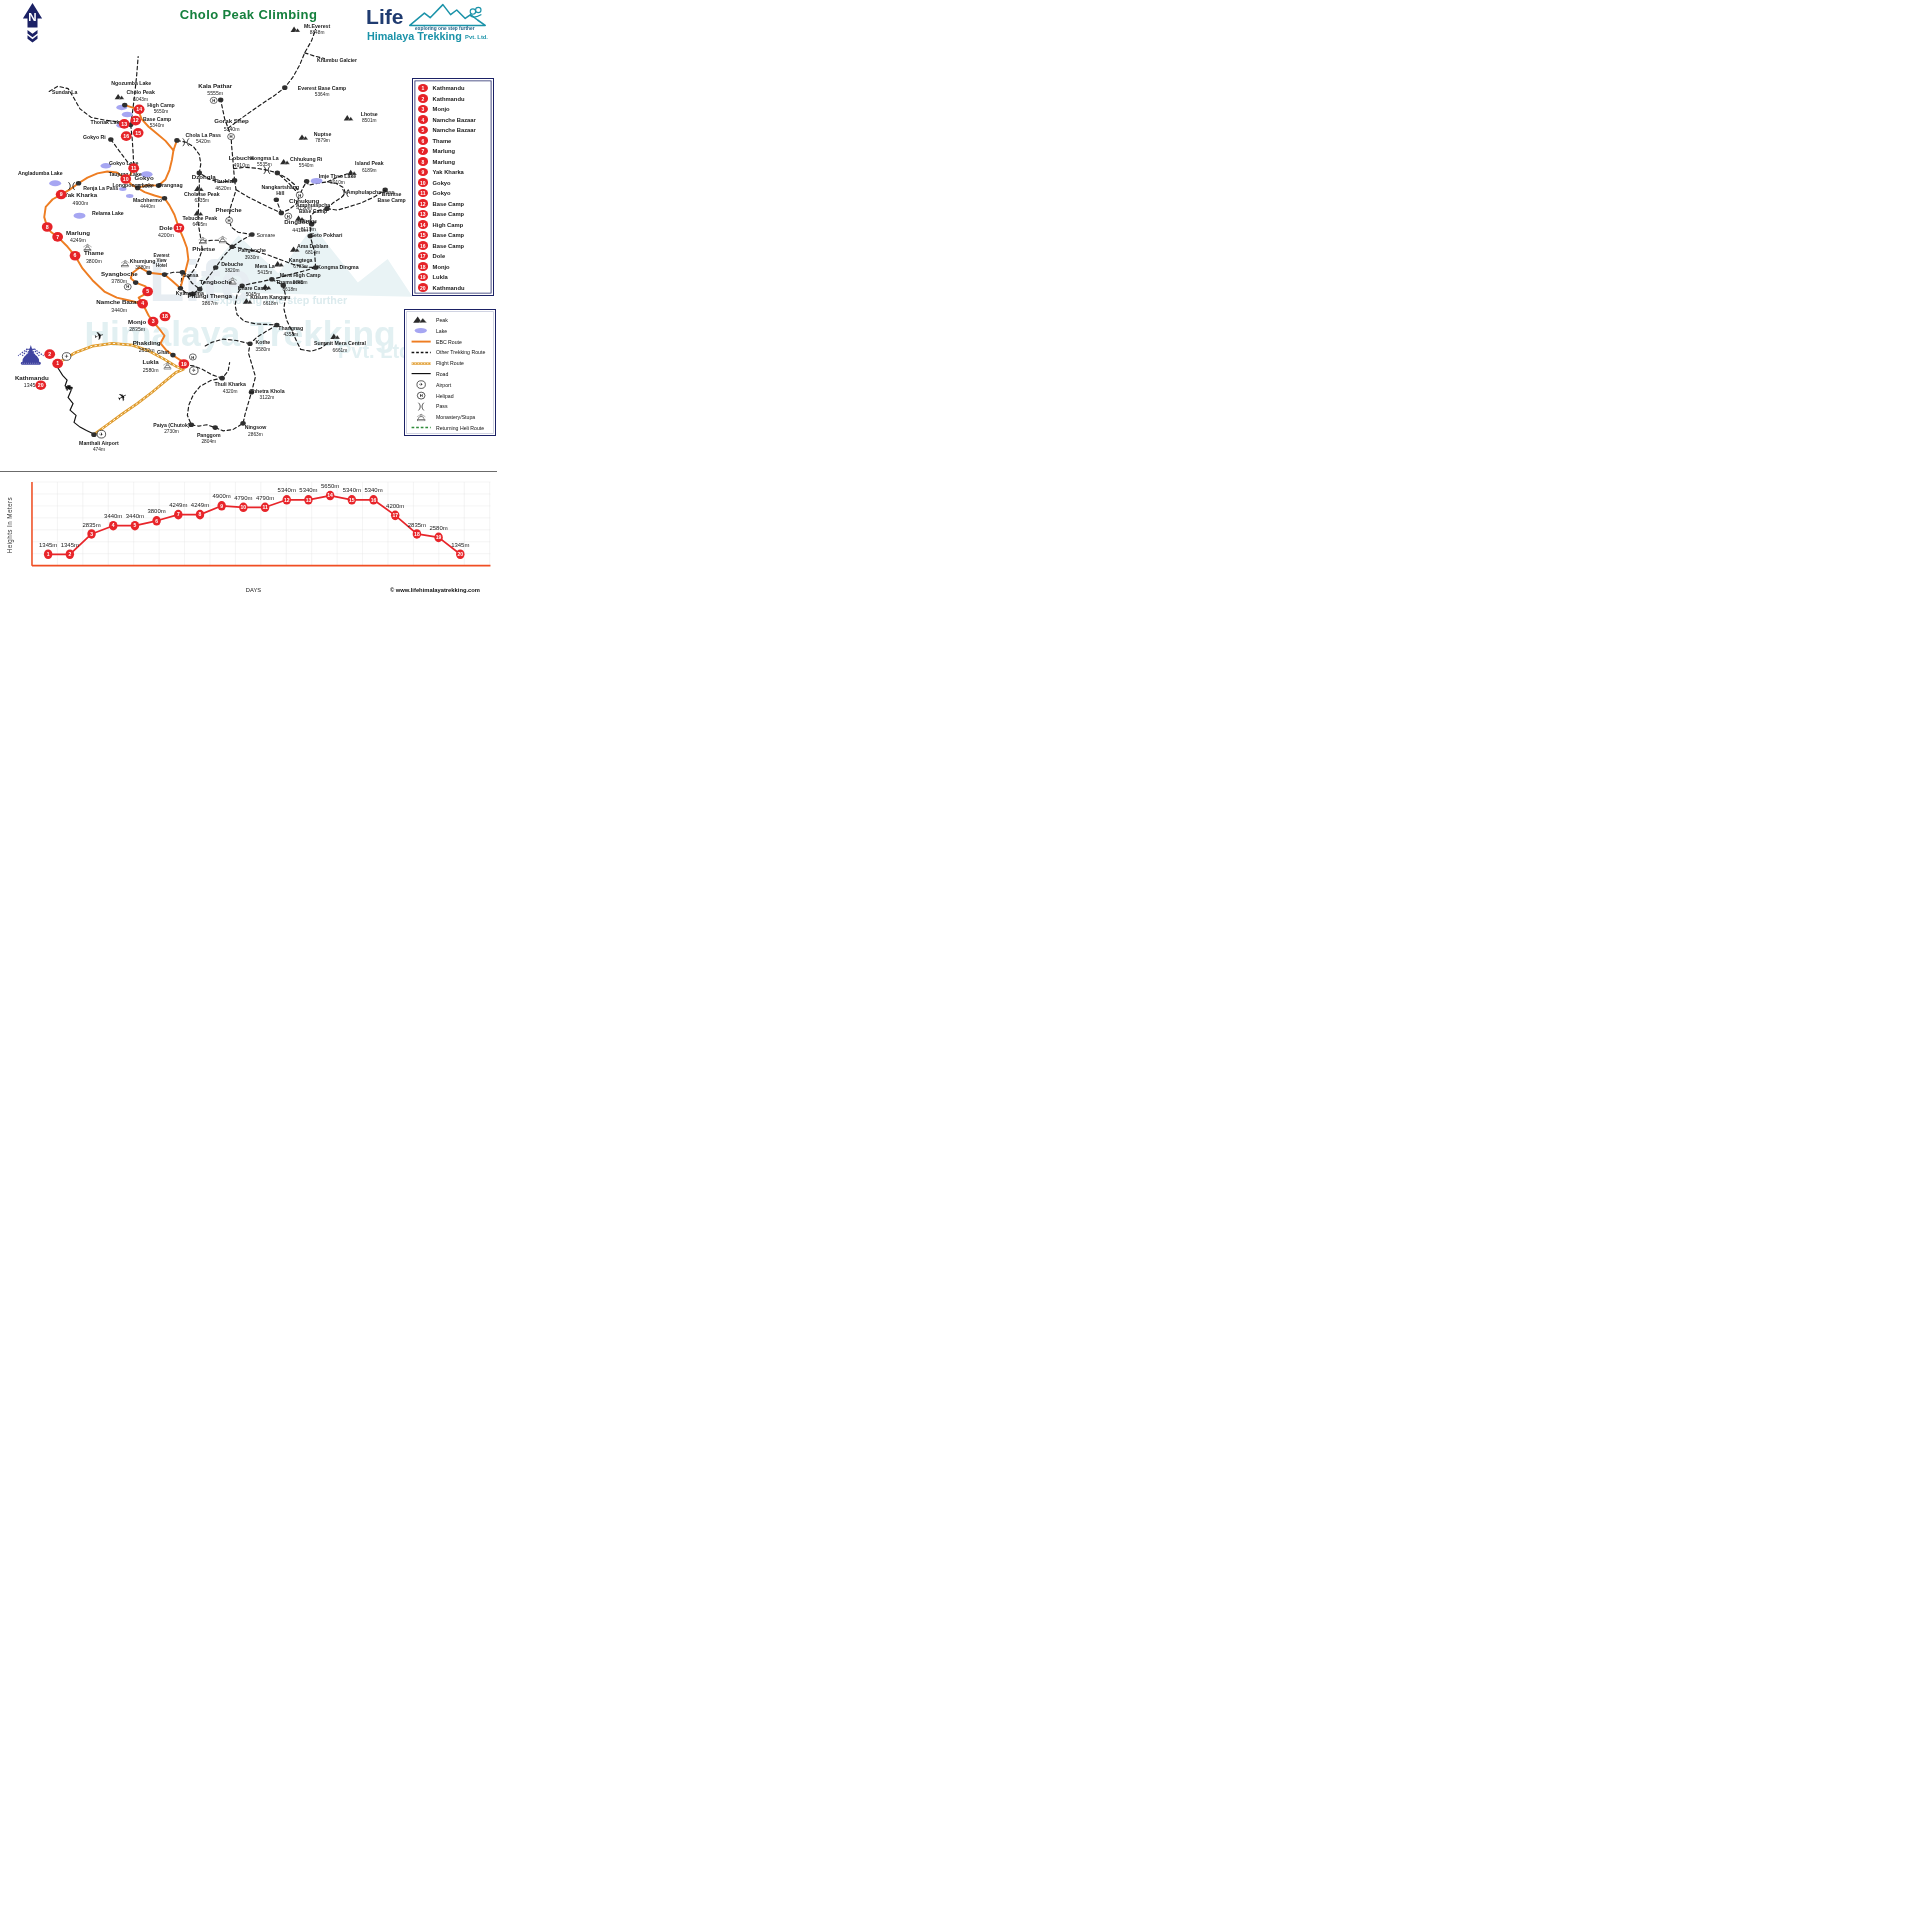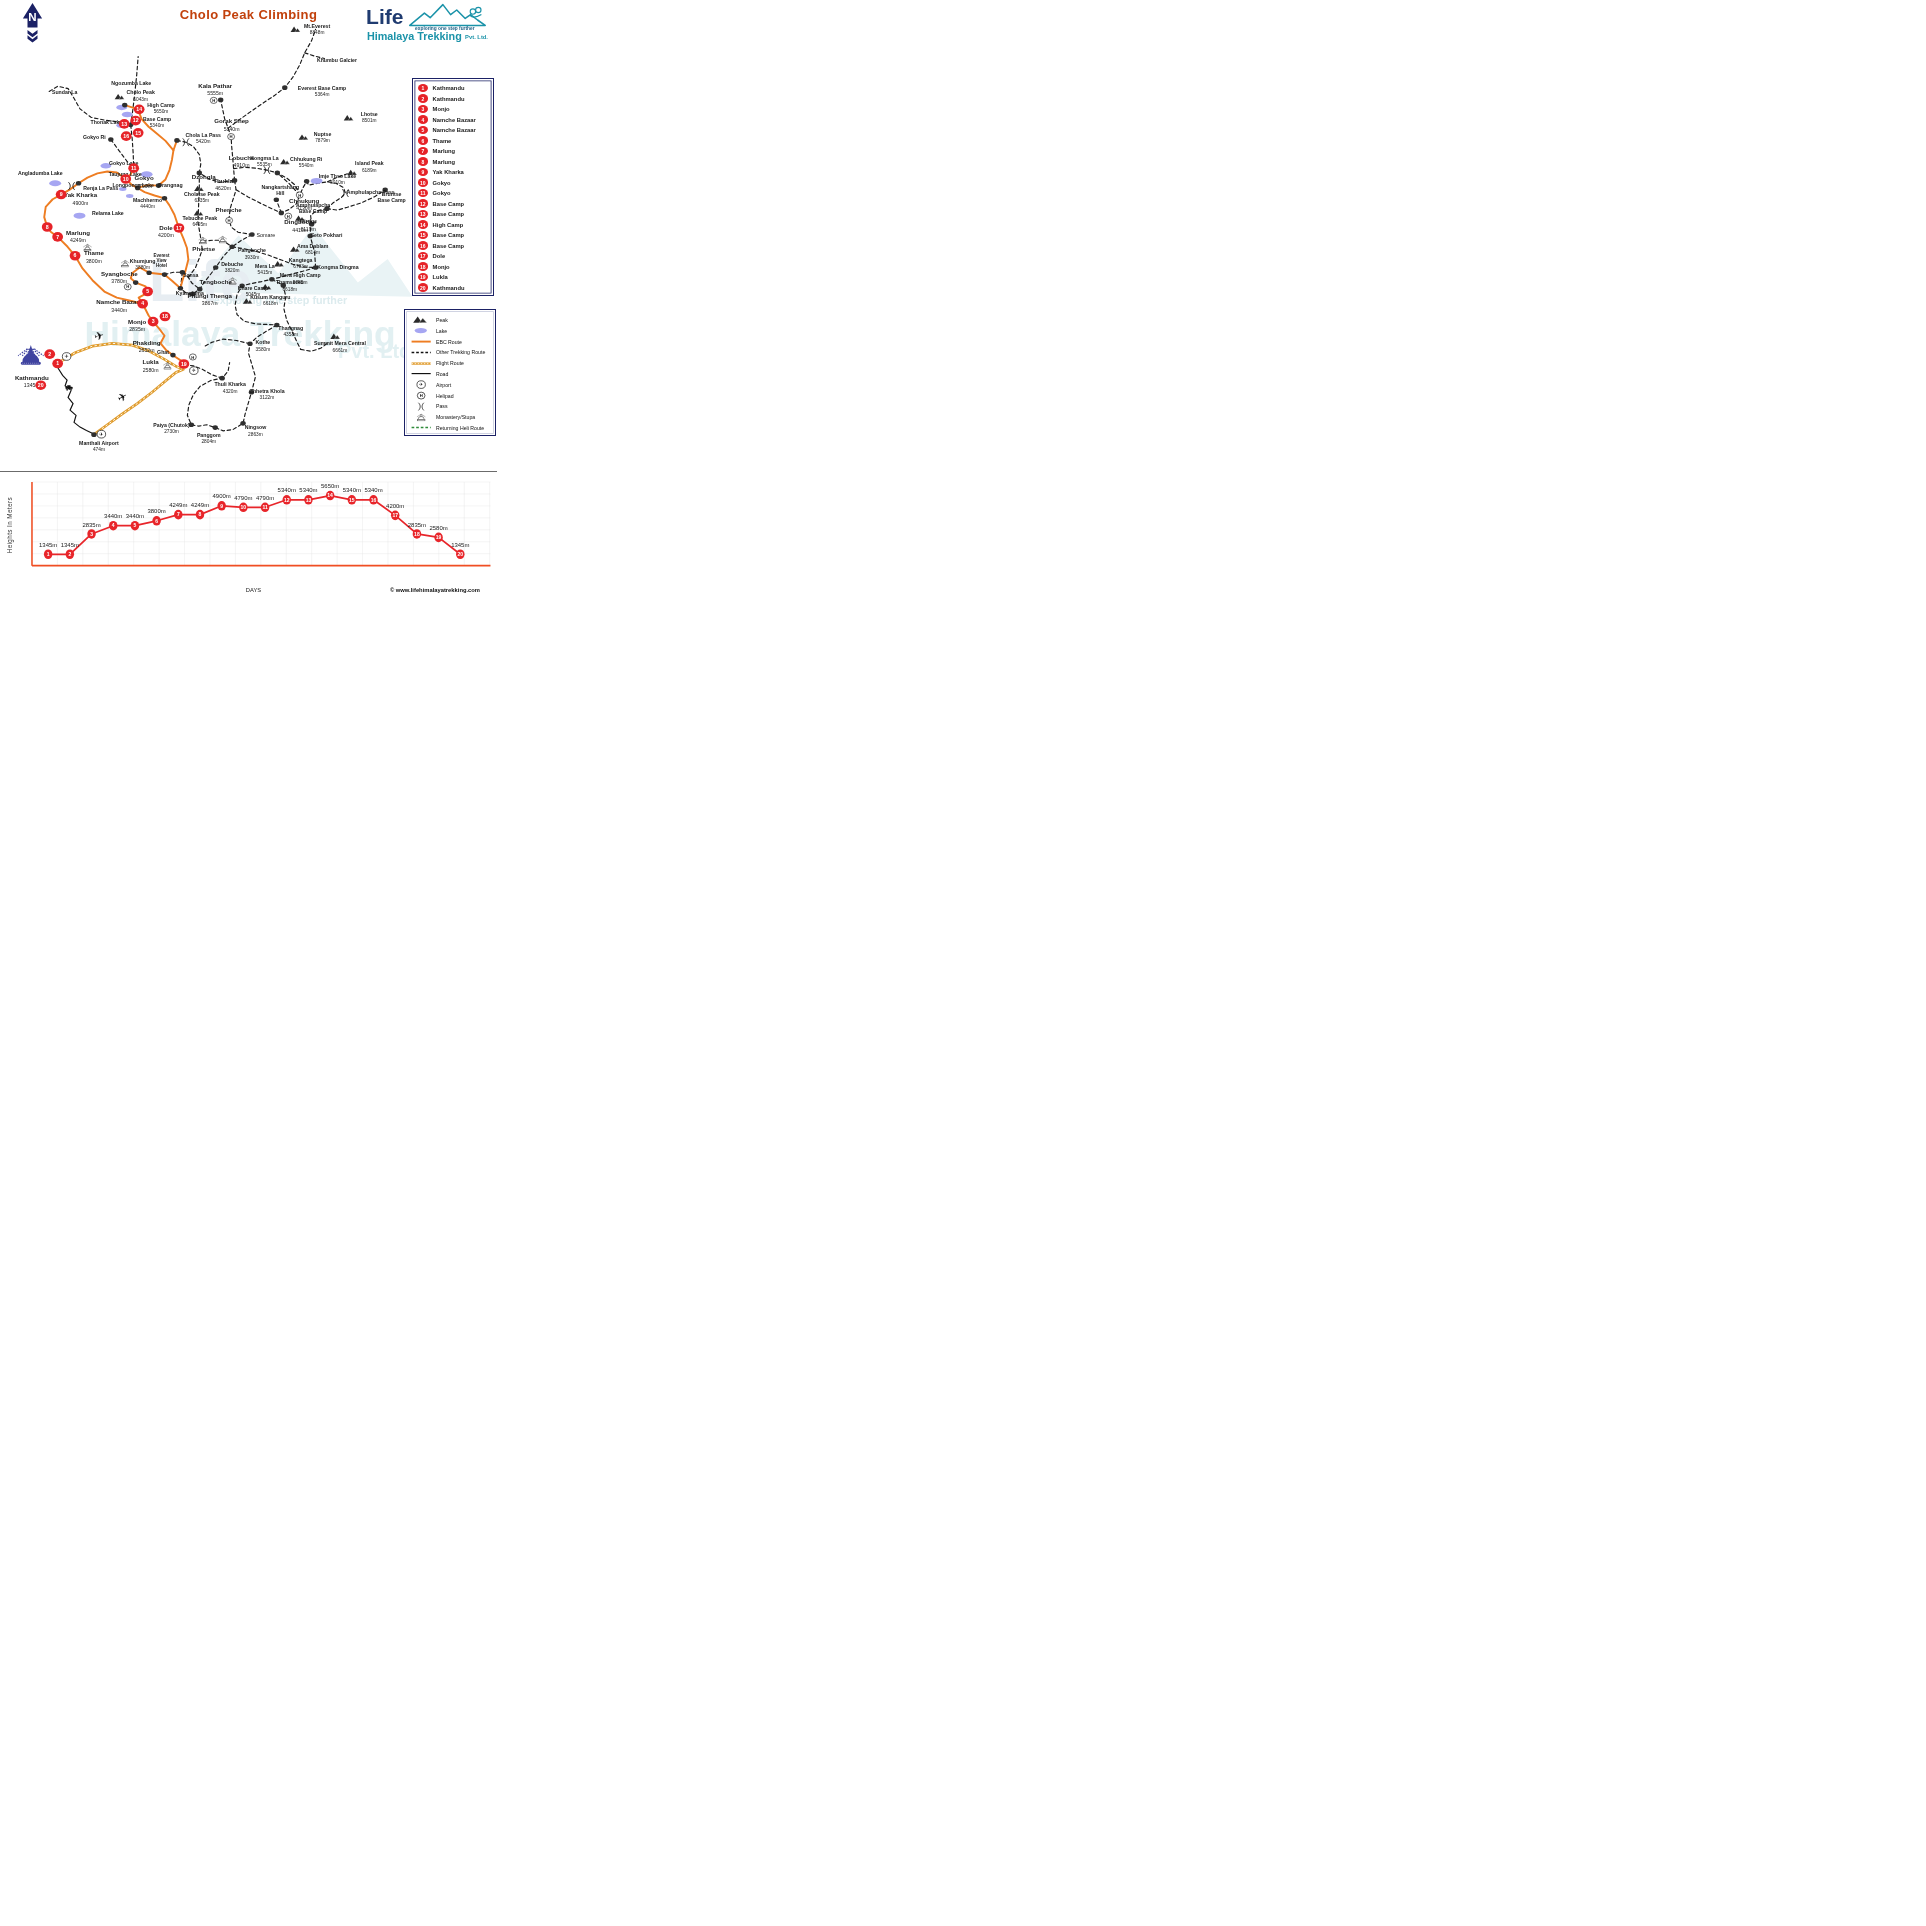--- a/index.html
+++ b/index.html
@@ -1,21 +1,21 @@
 <!DOCTYPE html>
 <html style="font-size:6.2px"><head>
 <meta charset="utf-8">
 <style>
   html,body{margin:0;padding:0;background:#fff;}
   body{font-family:"Liberation Sans",sans-serif;}
   .page{position:relative;width:497px;height:594px;background:#fff;overflow:hidden;}
   .map-section{position:absolute;left:0;top:0;width:497px;height:471px;}
   #map-svg{position:absolute;left:0;top:0;}
   h1.title{position:absolute;left:50%;top:7px;transform:translateX(-50%);margin:0;
-    font-size:13px;font-weight:700;color:#c2410c;letter-spacing:0.4px;white-space:nowrap;text-align:right;}
+    font-size:13px;font-weight:700;color:#15803d;letter-spacing:0.4px;white-space:nowrap;text-align:right;}
   .north{position:absolute;left:21.6px;top:3.1px;}
   .logo{position:absolute;right:3.9px;top:2.3px;width:127px;height:42px;}
   .logo-life{position:absolute;left:0;top:3.9px;font-size:21px;font-weight:700;color:#1f3b70;line-height:1;}
   .logo-mtn{position:absolute;left:43px;top:0.8px;}
   .logo-tag{position:absolute;left:49px;top:24px;font-size:4.8px;font-weight:600;color:#1d5f86;white-space:nowrap;}
   .logo-company{position:absolute;left:0.8px;top:28px;font-size:10.8px;font-weight:700;color:#1b93a9;white-space:nowrap;}
   .logo-suffix{position:absolute;left:99px;top:32px;font-size:5.8px;font-weight:700;color:#1b93a9;}
   .itinerary{position:absolute;left:412px;top:78px;width:82px;height:218px;background:#fff;
     border:1.2px solid #1b2165;box-shadow:inset 0 0 0 1.5px #fff, inset 0 0 0 2.3px #1b2165;padding:3.9px 0 0 4.6px;box-sizing:border-box;}
   .itin-row{display:flex;align-items:center;height:10.5px;}

